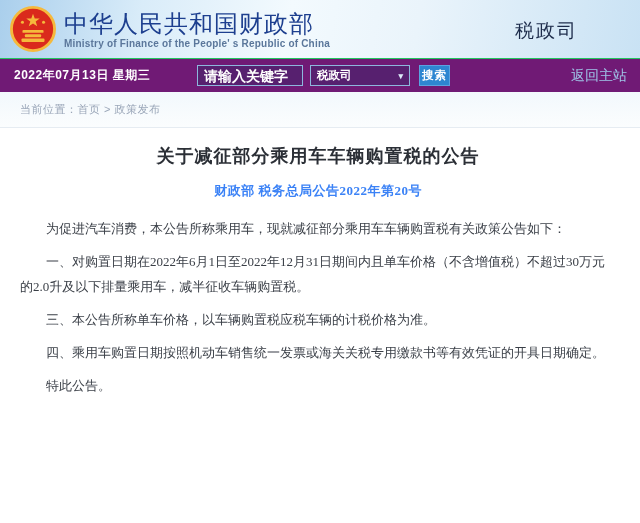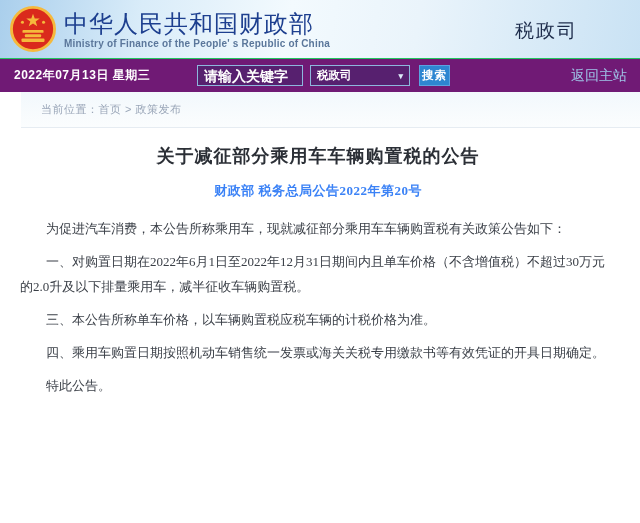--- a/index.html
+++ b/index.html
@@ -110,21 +110,20 @@
     cursor: pointer;
   }
 
   
   .breadcrumb-strip {
     height: 36px;
     background: linear-gradient(to bottom, #f2f8fc, #fbfdfe);
     display: flex; align-items: center;
     padding-left: 20px;
     border-bottom: 1px solid #e6ecf2;
-    margin-left: 21px;
   }
   .breadcrumb {
     font-size: 11px;
     color: #9aa6b8;
     letter-spacing: 0.5px;
   }
 
   
   .article {
     padding: 16px 24px 0 20px;

